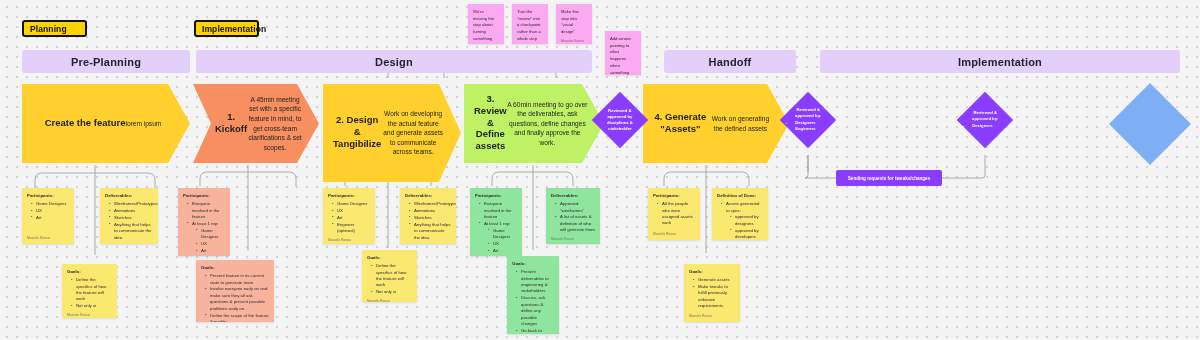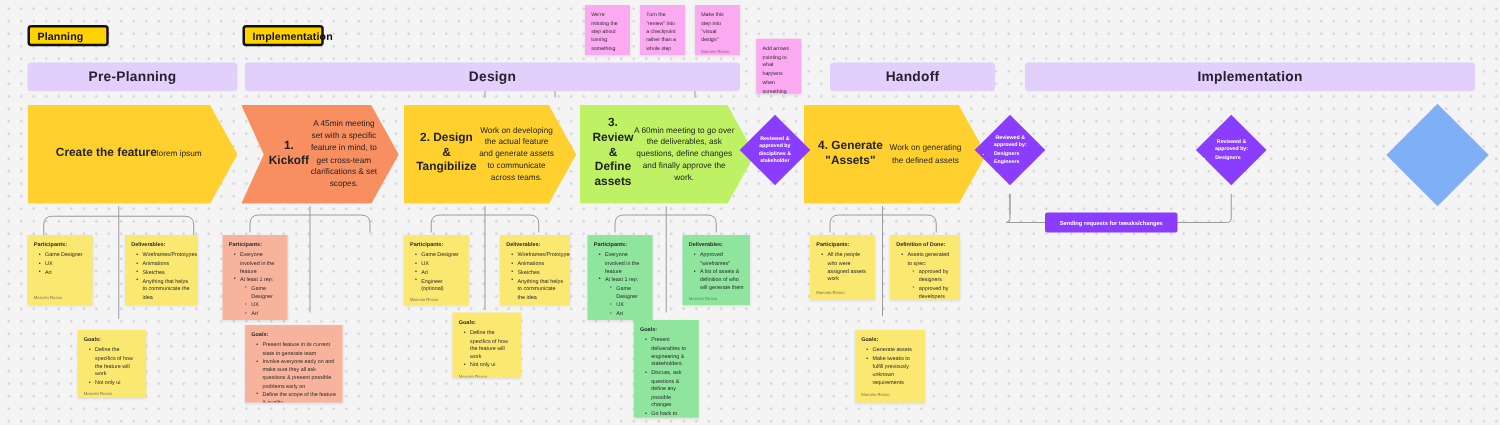--- a/index.html
+++ b/index.html
@@ -166,21 +166,21 @@
   <div class="abs chev c-yellow" style="left:22px;top:84px;width:168px;height:79px;text-align:center;">
     <div class="ttl">Create the feature</div>
     <div class="sub">lorem ipsum</div>
   </div>
 
   <div class="abs chev c-orange notch" style="left:193px;top:84px;width:126px;height:79px;">
     <div class="ttl">1. Kickoff</div>
     <div class="sub">A 45min meeting set with a specific feature in mind, to get cross-team clarifications &amp; set scopes.</div>
   </div>
 
-  <div class="abs chev c-yellow" style="left:323px;top:84px;width:138px;height:79px;">
+  <div class="abs chev c-yellow" style="left:323px;top:84px;width:138px;height:98px;">
     <div class="ttl">2. Design &amp; Tangibilize</div>
     <div class="sub">Work on developing the actual feature and generate assets to communicate across teams.</div>
   </div>
 
   <div class="abs chev c-green" style="left:464px;top:84px;width:140px;height:79px;">
     <div class="ttl">3. Review &amp; Define assets</div>
     <div class="sub">A 60min meeting to go over the deliverables, ask questions, define changes and finally approve the work.</div>
   </div>
 
   <div class="abs chev c-yellow" style="left:643px;top:84px;width:146px;height:79px;">

